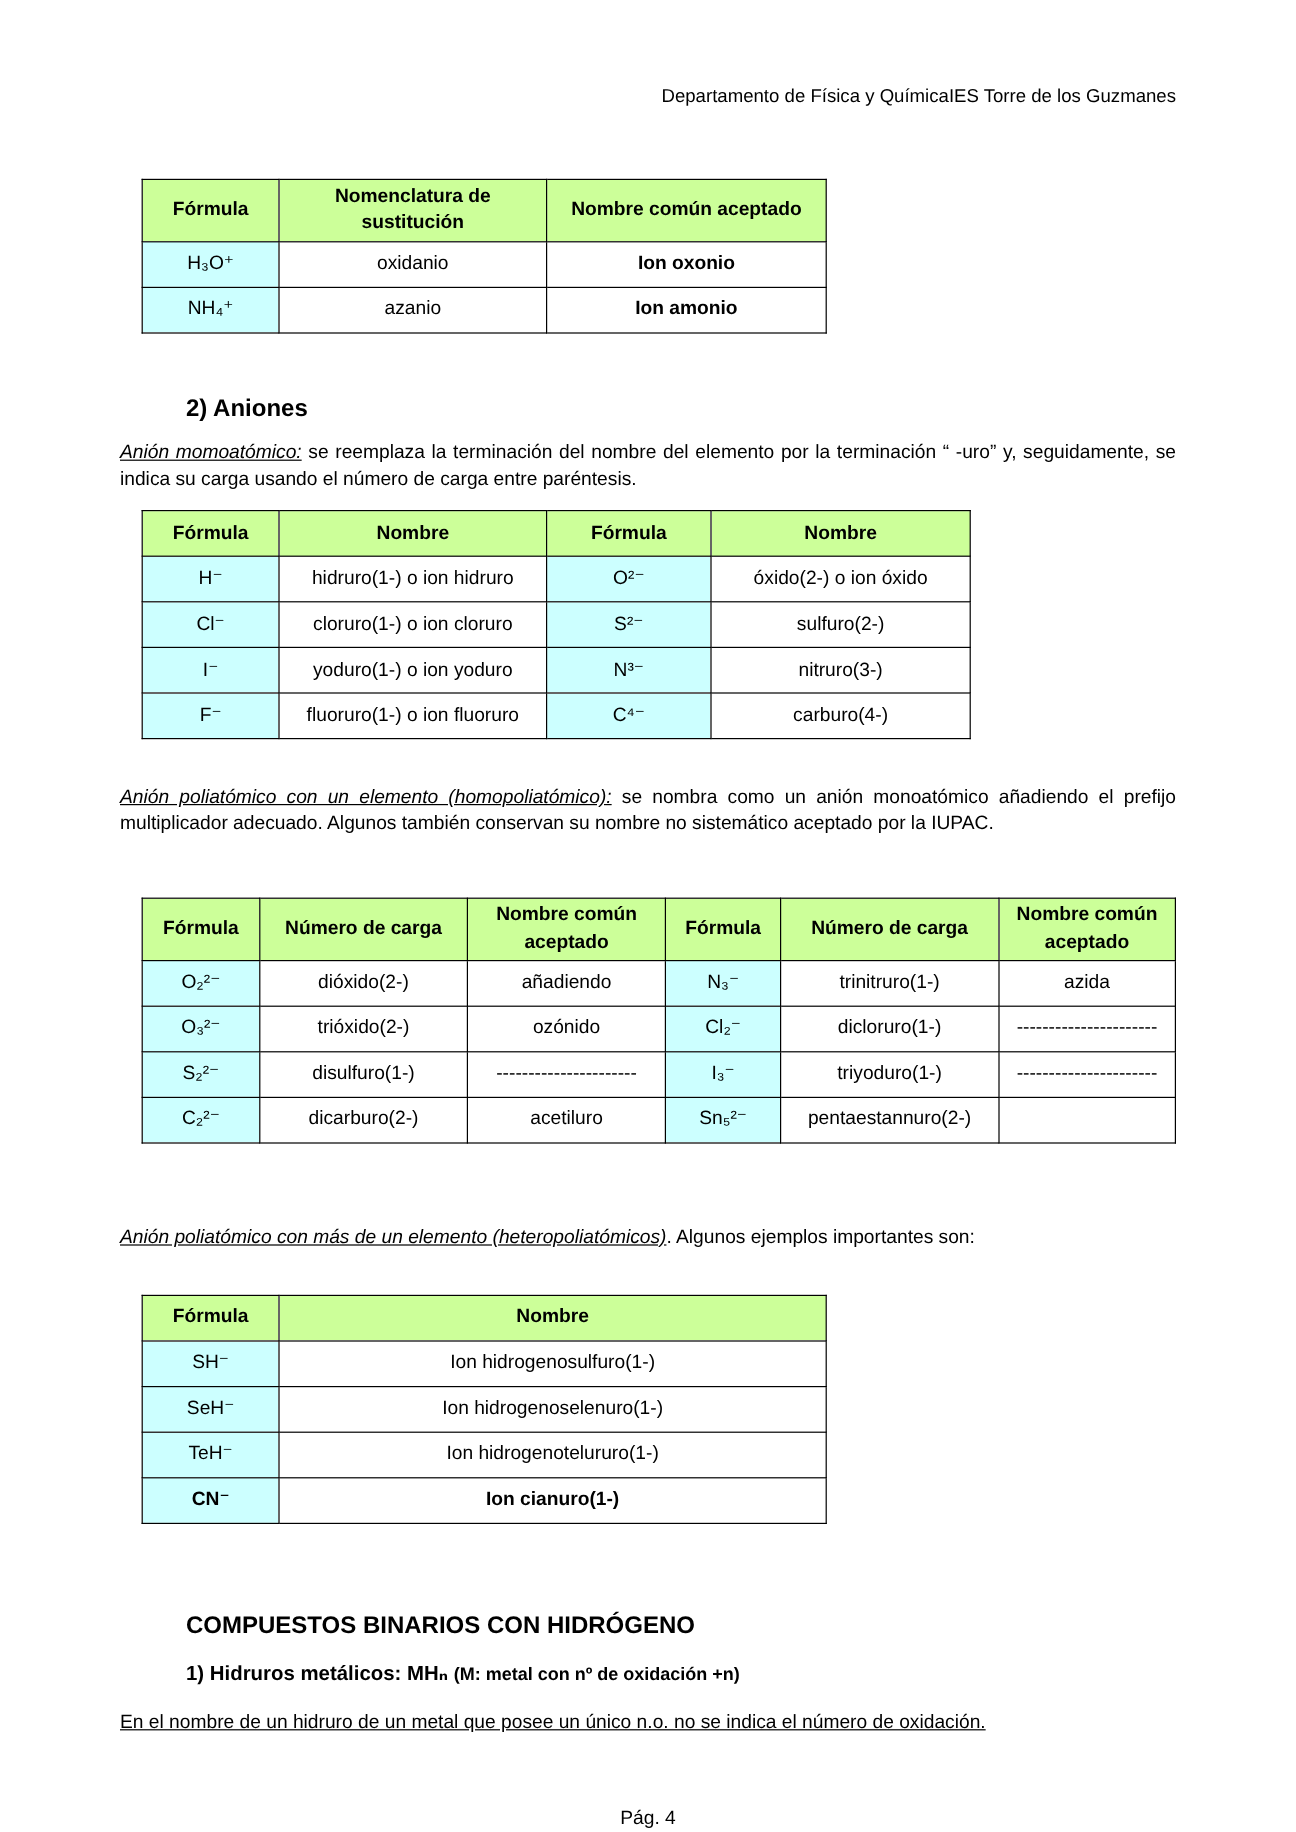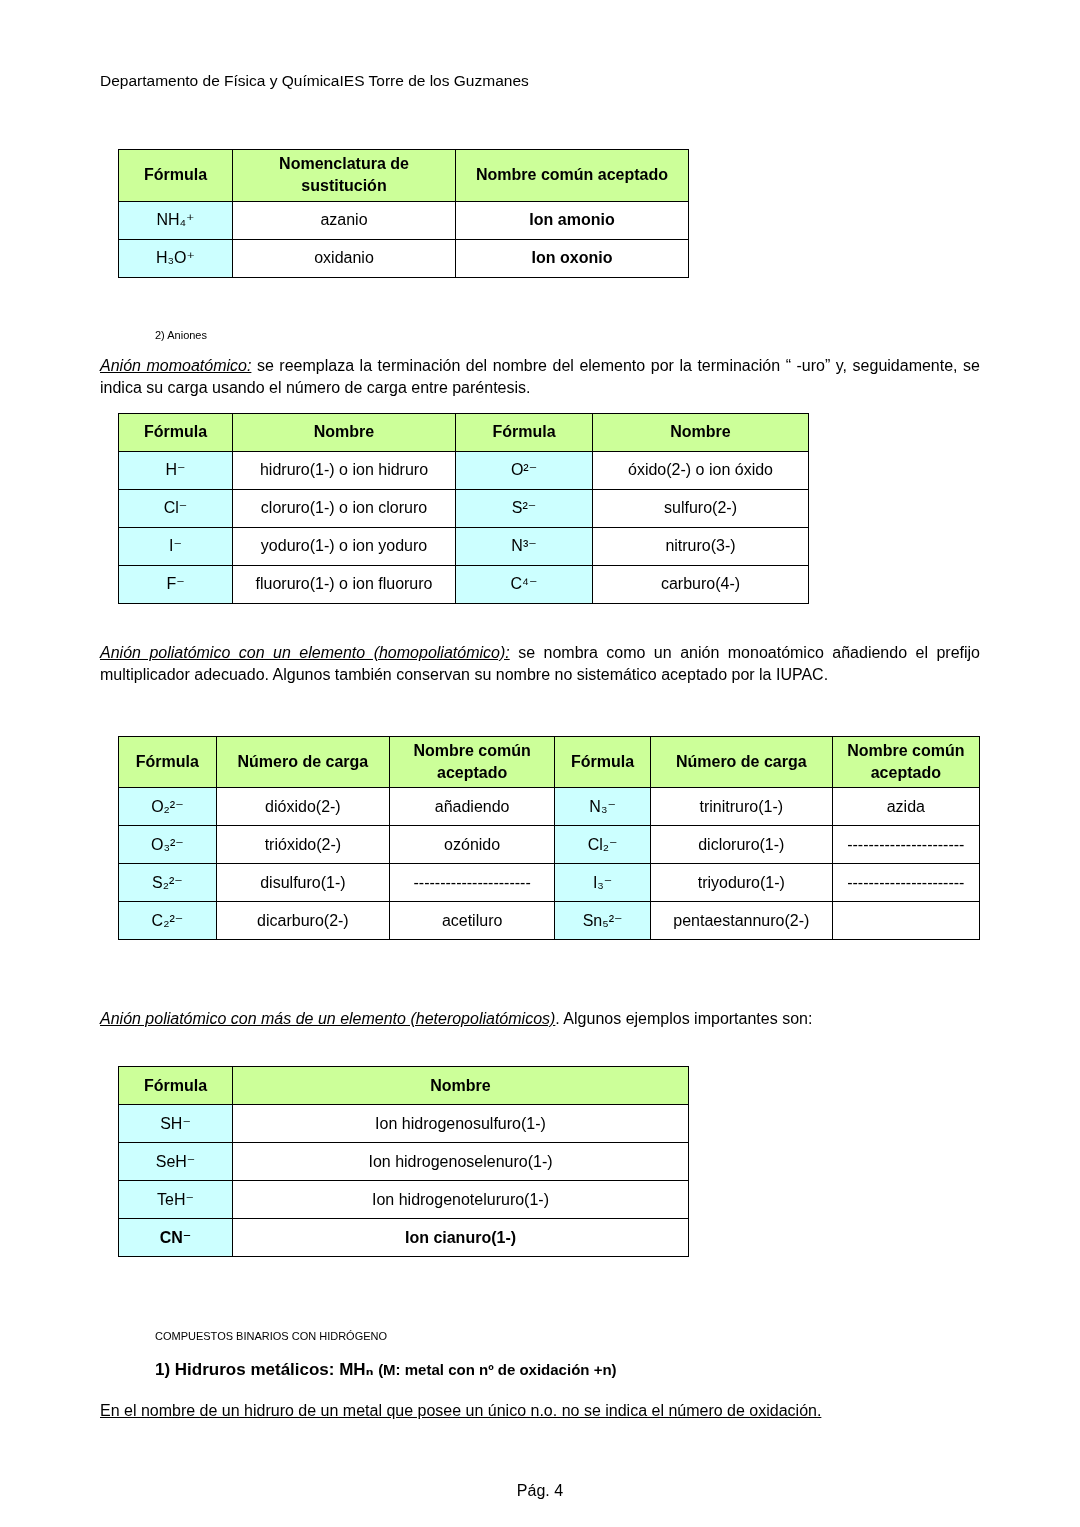--- a/index.html
+++ b/index.html
@@ -7,30 +7,30 @@
     --formula-cell-bg:#ccffff;
     --border:#000000;
   }
   html,body{margin:0;padding:0;}
   body{
     width:1080px;height:1527px;background:#ffffff;color:#000;
     font-family:"Liberation Sans","DejaVu Sans",sans-serif;
     font-size:16px;line-height:1.38;overflow:hidden;
   }
   .page{padding:70px 100px 0 100px;}
-  .doc-header{display:flex;justify-content:flex-start;font-size:15.5px;}
+  .doc-header{display:flex;justify-content:flex-end;font-size:15.5px;}
   .tbl{border-collapse:collapse;margin-left:18px;table-layout:fixed;}
   .tbl th,.tbl td{
     border:1.5px solid var(--border);text-align:center;vertical-align:middle;
     padding:3px 6px;height:31px;font-size:16px;overflow:hidden;
   }
   .tbl th{background:var(--table-header-bg);font-weight:bold;}
   .tbl td.f{background:var(--formula-cell-bg);}
   .b{font-weight:bold;}
-  .section-heading{font-size:11px;font-weight:normal;margin:50px 0 0 55px;}
+  .section-heading{font-size:20px;font-weight:bold;margin:50px 0 0 55px;}
   #binarios-heading{margin-top:72px;}
   .sub-heading{font-size:17px;font-weight:bold;margin:14px 0 0 55px;}
   .sub-heading .paren{font-size:15px;}
   p.body-text{text-align:justify;margin:12px 0 0 0;}
   #homo-p{margin-top:38px;}
   #hetero-p{margin-top:68px;}
   .lead{font-style:italic;text-decoration:underline;}
   #t1{margin-top:58px;}
   #t2{margin-top:14px;}
   #t3{margin-top:50px;}
@@ -56,28 +56,28 @@
       </colgroup>
     <thead>
       <tr>
         <th>Fórmula</th>
         <th>Nomenclatura de sustitución</th>
         <th>Nombre común aceptado</th>
       </tr>
     </thead>
     <tbody>
       <tr>
+        <td class="f">H₃O⁺</td>
+        <td>oxidanio</td>
+        <td class="b">Ion oxonio</td>
+      </tr>
+      <tr>
         <td class="f">NH₄⁺</td>
         <td>azanio</td>
         <td class="b">Ion amonio</td>
-      </tr>
-      <tr>
-        <td class="f">H₃O⁺</td>
-        <td>oxidanio</td>
-        <td class="b">Ion oxonio</td>
       </tr>
     </tbody>
   </table>
 
   <h2 class="section-heading" id="aniones-heading">2) Aniones</h2>
 
   <p class="body-text" id="mono-p">
     <span class="lead">Anión momoatómico:</span><span> se reemplaza la terminación del nombre del elemento por la terminación “ -uro” y, seguidamente, se indica su carga usando el número de carga entre paréntesis.</span>
   </p>
 

